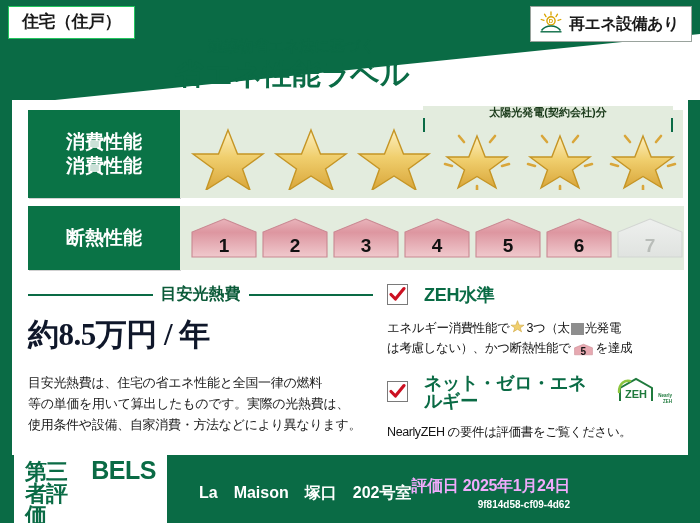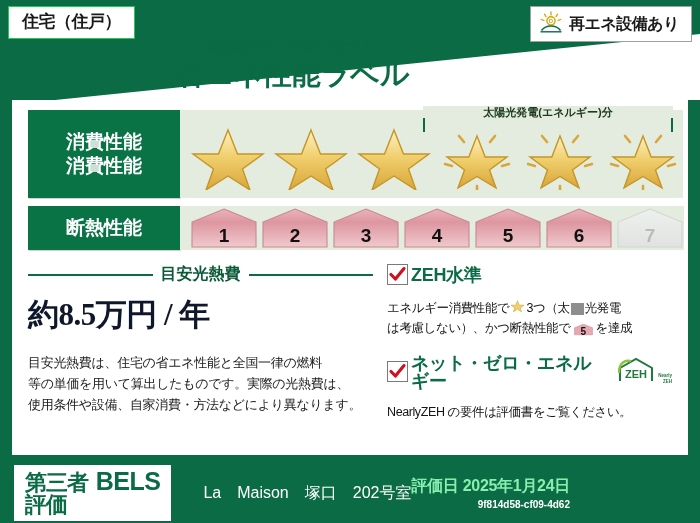--- a/index.html
+++ b/index.html
@@ -64,21 +64,21 @@
     background:#ffffff;
     box-sizing:border-box;
   }
 
   
   .perf-row{
     display:flex;align-items:stretch;
     margin:0 16px;
   }
   .row-energy{margin-top:10px;height:88px;}
-  .row-insul{margin-top:8px;height:44px;}
+  .row-insul{margin-top:8px;height:64px;}
 
   .row-label{
     background:#0a7346;
     color:#ffffff;
     display:flex;align-items:center;justify-content:center;
     text-align:center;
     font-weight:bold;
     line-height:1.25;
     letter-spacing:0px;
     flex:0 0 152px;
@@ -163,21 +163,21 @@
 
   .cost-note{
     margin-top:16px;
     font-size:13px;color:#1a1a1a;
     line-height:1.62;
     letter-spacing:-0.3px;
   }
   .cost-note div{white-space:nowrap;}
 
   
-  .chk-row{display:flex;align-items:center;gap:3px;}
+  .chk-row{display:flex;align-items:center;gap:16px;}
   .chkbox{
     width:19px;height:19px;flex:0 0 19px;
     border:1px solid #7a7a7a;background:#fff;
     position:relative;
   }
   .chk-title{
     font-size:18px;font-weight:bold;color:#0a6b45;
     letter-spacing:-0.3px;line-height:1;
   }
   .chk-body{
@@ -217,27 +217,27 @@
   .bels-badge{
     margin-left:14px;
     background:#ffffff;
     padding:4px 11px 5px 11px;
     display:flex;align-items:baseline;gap:7px;
     line-height:1;
   }
   .bels-badge .ja{font-size:22px;font-weight:bold;color:#0a6b45;letter-spacing:-1px;}
   .bels-badge .en{font-size:25px;font-weight:bold;color:#0a6b45;letter-spacing:-0.5px;}
   .bldg-name{
-    color:#ffffff;font-size:16px;font-weight:normal;
+    color:#ffffff;font-size:16px;font-weight:bold;
     margin-left:10px;letter-spacing:0px;white-space:nowrap;padding-left:22px;
   }
   .footer-right{
     margin-left:auto;margin-right:14px;text-align:right;
   }
-  .eval-date{color:#86efac;font-size:16px;font-weight:bold;letter-spacing:-0.3px;white-space:nowrap;}
+  .eval-date{color:#f0abfc;font-size:16px;font-weight:bold;letter-spacing:-0.3px;white-space:nowrap;}
   .eval-id{color:#ffffff;font-size:10px;font-weight:bold;margin-top:2px;letter-spacing:0px;}
 </style>
 </head>
 <body>
 
 <div class="label-root">
 
   <div class="top-band">
     <svg class="diagonal" viewBox="0 0 700 100" preserveAspectRatio="none">
       <polygon points="0,0 700,0 700,100 0,100" fill="#0a6b45"></polygon>
@@ -278,21 +278,21 @@
 
     <div class="perf-row row-energy">
       <div class="row-label">
         <span>
           <span>消費性能</span><br>
           <span>消費性能</span>
         </span>
       </div>
       <div class="row-body">
         <div class="solar-bracket"></div>
-        <div class="solar-bracket-label">太陽光発電(エネルギー)分</div>
+        <div class="solar-bracket-label">太陽光発電(契約会社)分</div>
 
         <div class="stars">
           <div class="star-cell">
             <svg width="80" height="68" viewBox="0 0 80 68">
               <defs>
                 <linearGradient id="sg" x1="0" y1="0" x2="0" y2="1">
                   <stop offset="0%" stop-color="#fdf0c0"></stop>
                   <stop offset="45%" stop-color="#f0cf6e"></stop>
                   <stop offset="100%" stop-color="#d9a63a"></stop>
                 </linearGradient>

